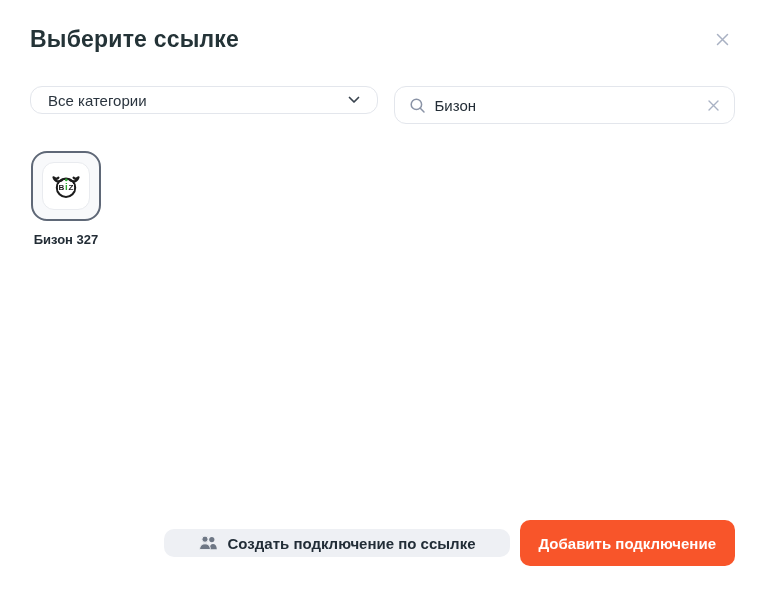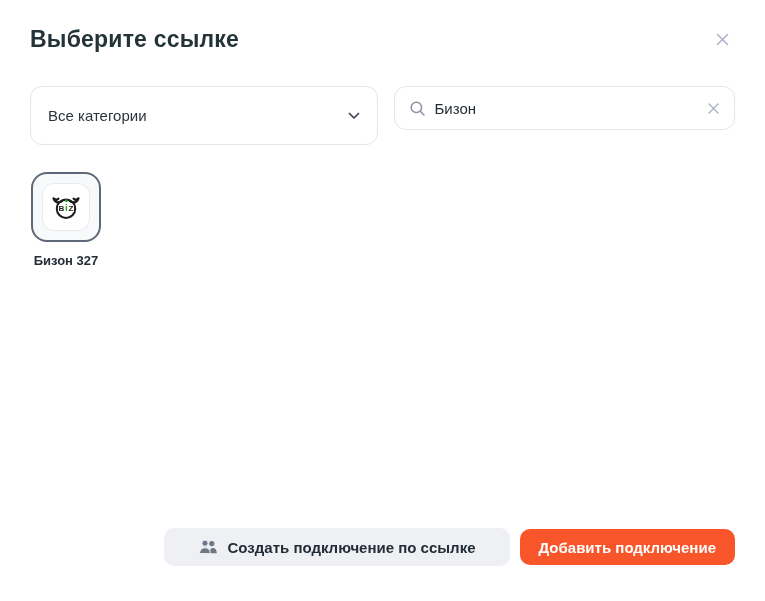--- a/index.html
+++ b/index.html
@@ -42,35 +42,35 @@
   }
 
   
   .filters {
     display: flex;
     gap: 16px;
     margin-top: 33px;
   }
   .category-select {
     flex: 1;
-    height: 59px;
+    height: 28px;
     border: 1px solid #E3E6EC;
     border-radius: 12px;
     background: #fff;
     display: flex;
     align-items: center;
     justify-content: space-between;
     padding: 0 17px;
     font-size: 15px;
     color: #2A343E;
     cursor: pointer;
   }
   .search-box {
     flex: 1;
-    height: 44px;
+    height: 38px;
     border: 1px solid #E3E6EC;
     border-radius: 12px;
     background: #fff;
     display: flex;
     align-items: center;
     padding: 0 14px;
     gap: 9px;
   }
   .search-box input {
     flex: 1;
@@ -140,36 +140,36 @@
 
   
   .modal-footer {
     display: flex;
     justify-content: flex-end;
     align-items: center;
     gap: 10px;
     margin-bottom: 35px;
   }
   .btn-secondary {
-    height: 38px;
+    height: 28px;
     border: none;
     border-radius: 10px;
     background: #EEF0F4;
     color: #222D37;
     font-size: 15px;
     font-weight: 600;
     font-family: inherit;
     display: flex;
     align-items: center;
     gap: 9px;
     padding: 0 34px;
     cursor: pointer;
   }
   .btn-primary {
-    height: 36px;
+    height: 46px;
     border: none;
     border-radius: 10px;
     color: #ffffff;
     font-size: 15px;
     font-weight: 700;
     font-family: inherit;
     padding: 8px 19px;
     cursor: pointer;
     text-align: right;
   }

